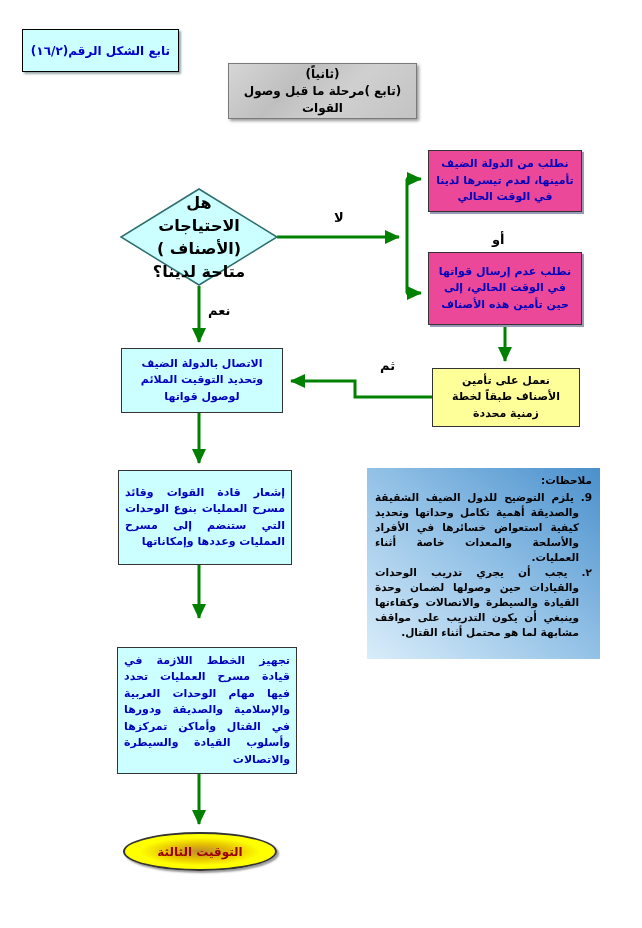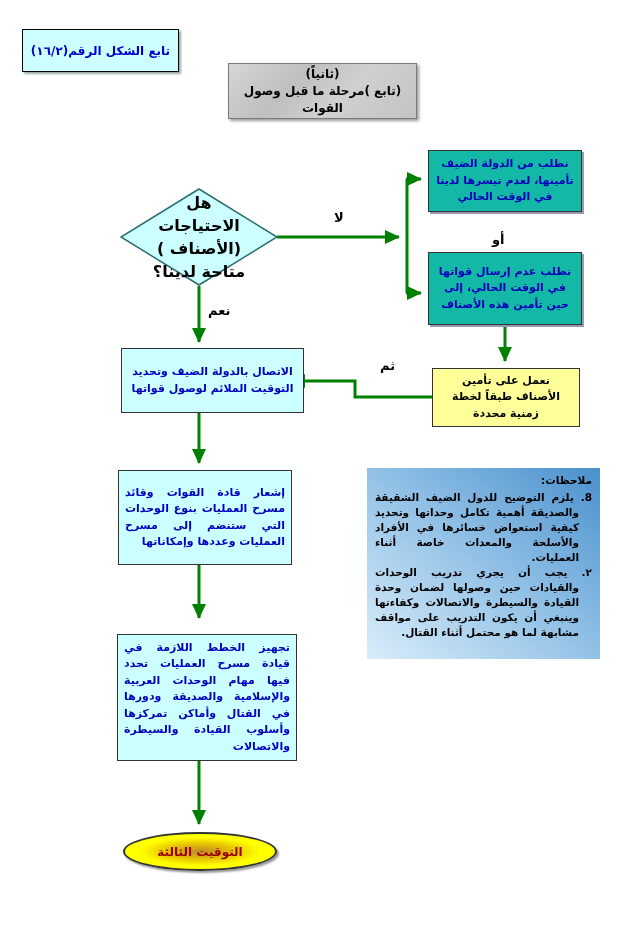--- a/index.html
+++ b/index.html
@@ -10,21 +10,21 @@
   
   .fc-box{
     position:absolute;border:1px solid #333;font-weight:bold;
     display:flex;align-items:center;justify-content:center;
     direction:rtl;font-size:11px;line-height:1.5;
     box-sizing:border-box;
   }
   .fc-box .txt{width:100%;padding:0 6px;text-align:center;}
   .fc-box .txt.justify{text-align:justify;}
   .cyan{background:#ccffff;color:#0000bb;}
-  .lavender{background:#14b8a6;color:#0000bb;box-shadow:2px 2px 0 #9a9ab8;}
+  .lavender{background:#ec4899;color:#0000bb;box-shadow:2px 2px 0 #9a9ab8;}
   .yellow{background:#ffff99;color:#000000;}
   .ref-box{
     position:absolute;left:22px;top:29px;width:155px;height:41px;
     background:#ccffff;border:1px solid #000;box-shadow:2px 2px 2px #9aa;
     color:#0000cc;font-weight:bold;font-size:12px;
     display:flex;align-items:center;justify-content:center;direction:rtl;
   }
   .title-box{
     position:absolute;left:228px;top:63px;width:187px;height:54px;
     background:linear-gradient(135deg,#d6d6d6 0%,#bfbfbf 35%,#d0d0d0 60%,#c3c3c3 100%);
@@ -112,33 +112,33 @@
 </div>
 
 <div class="fc-box lavender" style="left:428px;top:252px;width:154px;height:73px;">
   <div class="txt">نطلب عدم إرسال قواتها في الوقت الحالي، إلى حين تأمين هذه الأصناف</div>
 </div>
 
 <div class="fc-box yellow" style="left:432px;top:368px;width:148px;height:59px;">
   <div class="txt">نعمل على تأمين الأصناف طبقاً لخطة زمنية محددة</div>
 </div>
 
-<div class="fc-box cyan" style="left:121px;top:348px;width:183px;height:65px;">
+<div class="fc-box cyan" style="left:121px;top:348px;width:162px;height:65px;">
   <div class="txt">الاتصال بالدولة الضيف وتحديد التوقيت الملائم لوصول قواتها</div>
 </div>
 
 <div class="fc-box cyan" style="left:118px;top:470px;width:174px;height:95px;">
   <div class="txt justify">إشعار قادة القوات وقائد مسرح العمليات بنوع الوحدات التي ستنضم إلى مسرح العمليات وعددها وإمكاناتها</div>
 </div>
 
-<div class="fc-box cyan" style="left:117px;top:634px;width:180px;height:127px;">
+<div class="fc-box cyan" style="left:117px;top:647px;width:180px;height:127px;">
   <div class="txt justify">تجهيز الخطط اللازمة في قيادة مسرح العمليات تحدد فيها مهام الوحدات العربية والإسلامية والصديقة ودورها في القتال وأماكن تمركزها وأسلوب القيادة والسيطرة والاتصالات</div>
 </div>
 
 <div class="notes-box">
   <p class="note-title">ملاحظات:</p>
-  <p class="note-item">8. يلزم التوضيح للدول الضيف الشقيقة والصديقة أهمية تكامل وحداتها وتحديد كيفية استعواض خسائرها في الأفراد والأسلحة والمعدات خاصة أثناء العمليات.</p>
+  <p class="note-item">9. يلزم التوضيح للدول الضيف الشقيقة والصديقة أهمية تكامل وحداتها وتحديد كيفية استعواض خسائرها في الأفراد والأسلحة والمعدات خاصة أثناء العمليات.</p>
   <p class="note-item">٢. يجب أن يجري تدريب الوحدات والقيادات حين وصولها لضمان وحدة القيادة والسيطرة والاتصالات وكفاءتها وينبغي أن يكون التدريب على مواقف مشابهة لما هو محتمل أثناء القتال.</p>
 </div>
 
 <div class="terminator">
   <span>التوقيت الثالثة</span>
 </div>
 
 </body></html>

